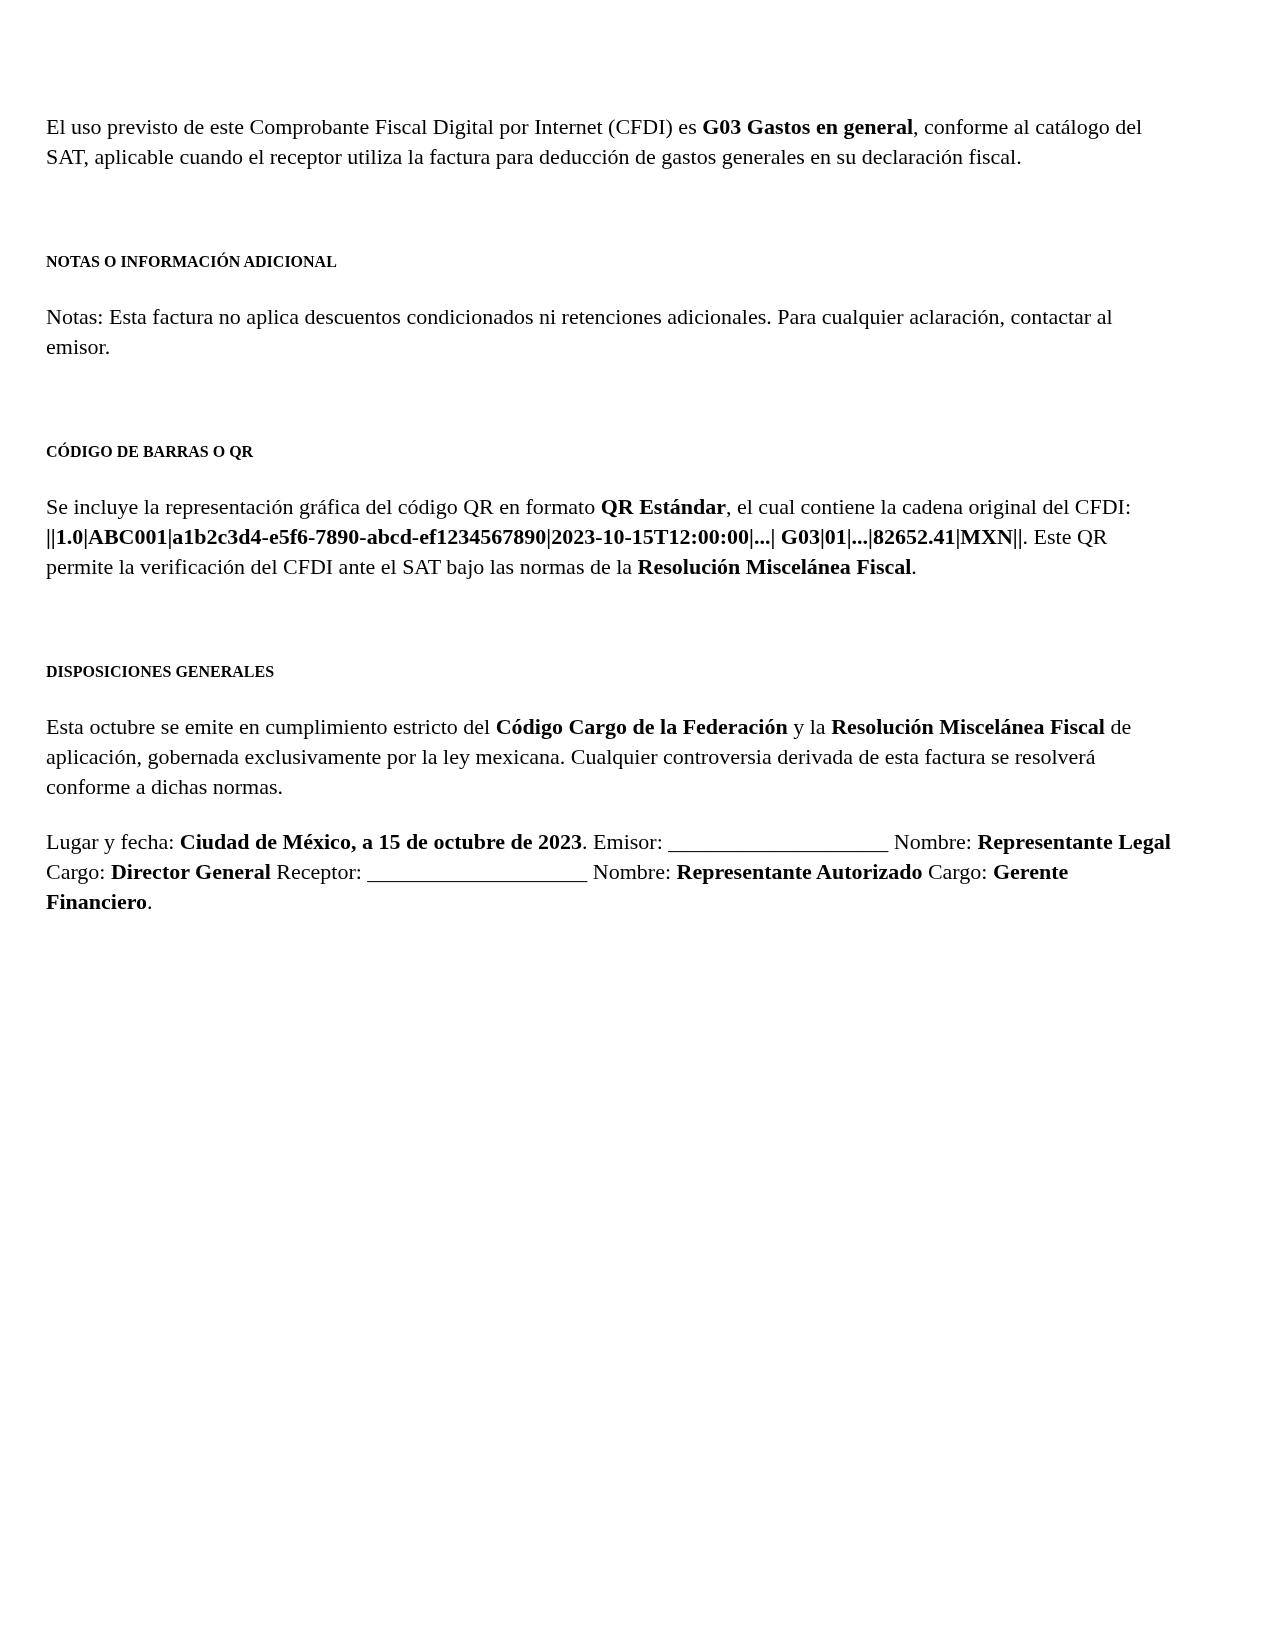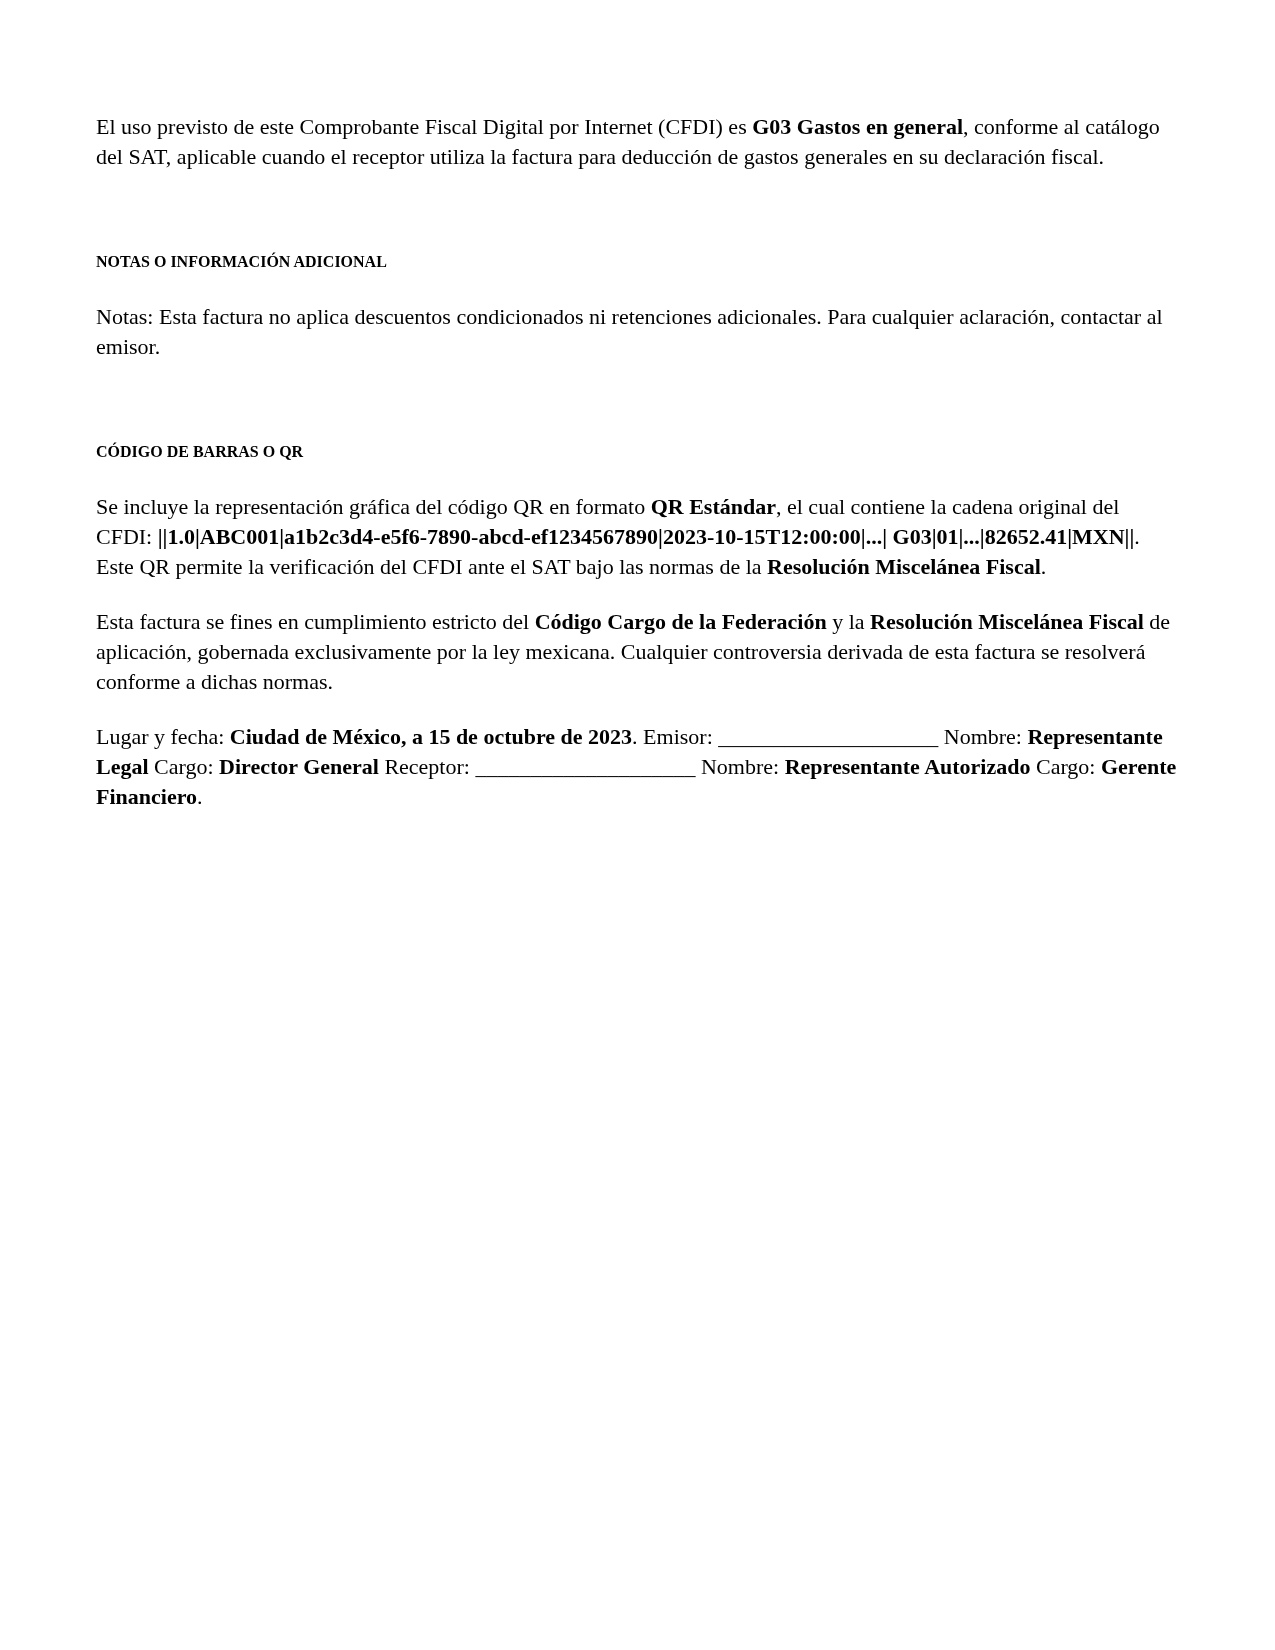--- a/index.html
+++ b/index.html
@@ -8,21 +8,21 @@
     padding: 0;
     background: #ffffff;
   }
   .page {
     position: relative;
     box-sizing: border-box;
     width: 1275px;
     height: 1650px;
     margin: 0 auto;
     background: #ffffff;
-    padding: 112px 95px 0 96px;
+    padding: 112px 95px 0 46px;
     font-family: "Liberation Serif", "DejaVu Serif", serif;
     font-size: 22px;
     line-height: 30px;
     color: #000000;
     overflow: hidden;
   }
   .page p.paragraph {
     margin: 0 0 25px 0;
     text-align: left;
   }
@@ -39,15 +39,16 @@
 </style>
 </head>
 <body>
 
 <div class="page" style="background: rgb(255, 255, 255); color: rgb(0, 0, 0);">
     <p class="paragraph"><span>El uso previsto de este Comprobante Fiscal Digital por Internet (CFDI) es </span><strong>G03 Gastos en general</strong><span>, conforme al catálogo del SAT, aplicable cuando el receptor utiliza la factura para deducción de gastos generales en su declaración fiscal.</span></p>
     <h2 class="heading"><strong>NOTAS O INFORMACIÓN ADICIONAL</strong></h2>
     <p class="paragraph"><span>Notas: Esta factura no aplica descuentos condicionados ni retenciones adicionales. Para cualquier aclaración, contactar al emisor.</span></p>
     <h2 class="heading"><strong>CÓDIGO DE BARRAS O QR</strong></h2>
     <p class="paragraph"><span>Se incluye la representación gráfica del código QR en formato </span><strong>QR Estándar</strong><span>, el cual contiene la cadena original del CFDI: </span><strong>||1.0|ABC001|a1b2c3d4-e5f6-7890-abcd-ef1234567890|2023-10-15T12:00:00|...| G03|01|...|82652.41|MXN||</strong><span>. Este QR permite la verificación del CFDI ante el SAT bajo las normas de la </span><strong>Resolución Miscelánea Fiscal</strong><span>.</span></p>
-    <p class="paragraph"><span>Esta factura se fines en cumplimiento estricto del </span><strong>Código Cargo de la Federación</strong><span> y la </span><strong>Resolución Miscelánea Fiscal</strong><span> de aplicación, gobernada exclusivamente por la ley mexicana. Cualquier controversia derivada de esta factura se resolverá conforme a dichas normas.</span></p>
+    <h2 class="heading"><strong>DISPOSICIONES GENERALES</strong></h2>
+    <p class="paragraph"><span>Esta octubre se emite en cumplimiento estricto del </span><strong>Código Cargo de la Federación</strong><span> y la </span><strong>Resolución Miscelánea Fiscal</strong><span> de aplicación, gobernada exclusivamente por la ley mexicana. Cualquier controversia derivada de esta factura se resolverá conforme a dichas normas.</span></p>
     <p class="paragraph"><span>Lugar y fecha: </span><strong>Ciudad de México, a 15 de octubre de 2023</strong><span>. Emisor: ____________________ Nombre: </span><strong>Representante Legal</strong><span> Cargo: </span><strong>Director General</strong><span> Receptor: ____________________ Nombre: </span><strong>Representante Autorizado</strong><span> Cargo: </span><strong>Gerente Financiero</strong><span>.</span></p>
   </div>
 
 </body></html>

